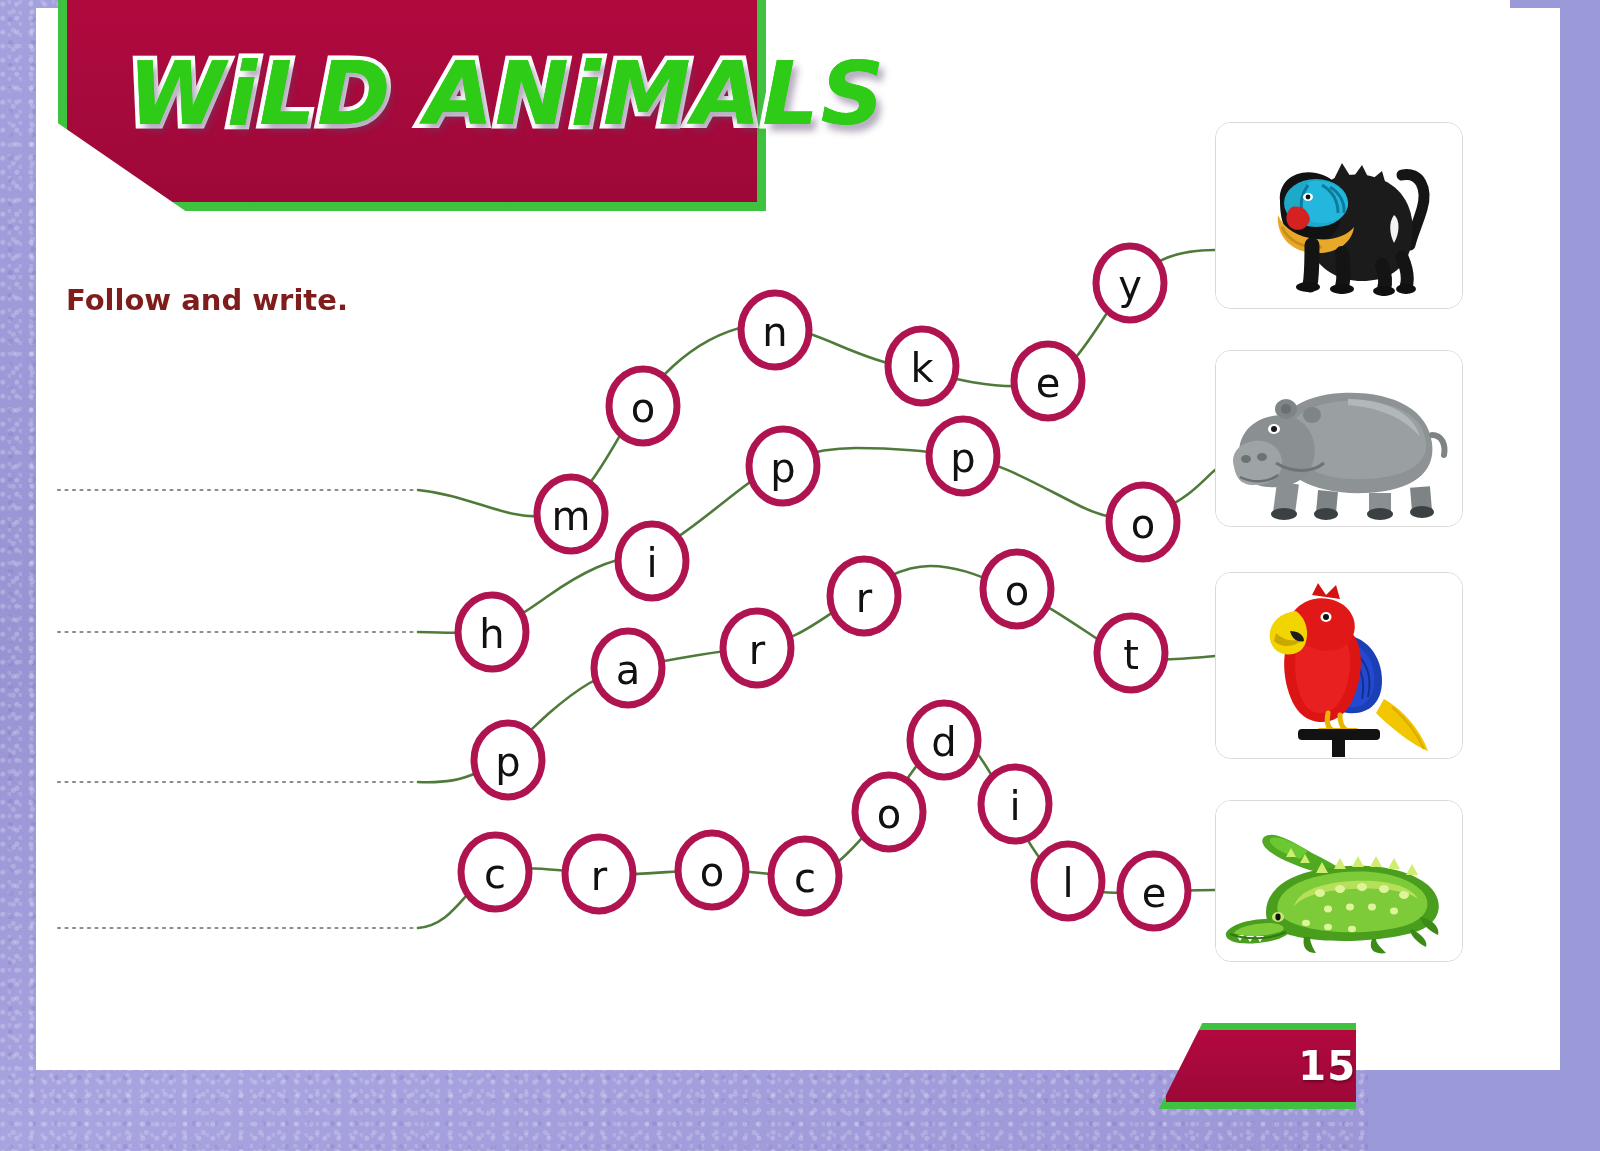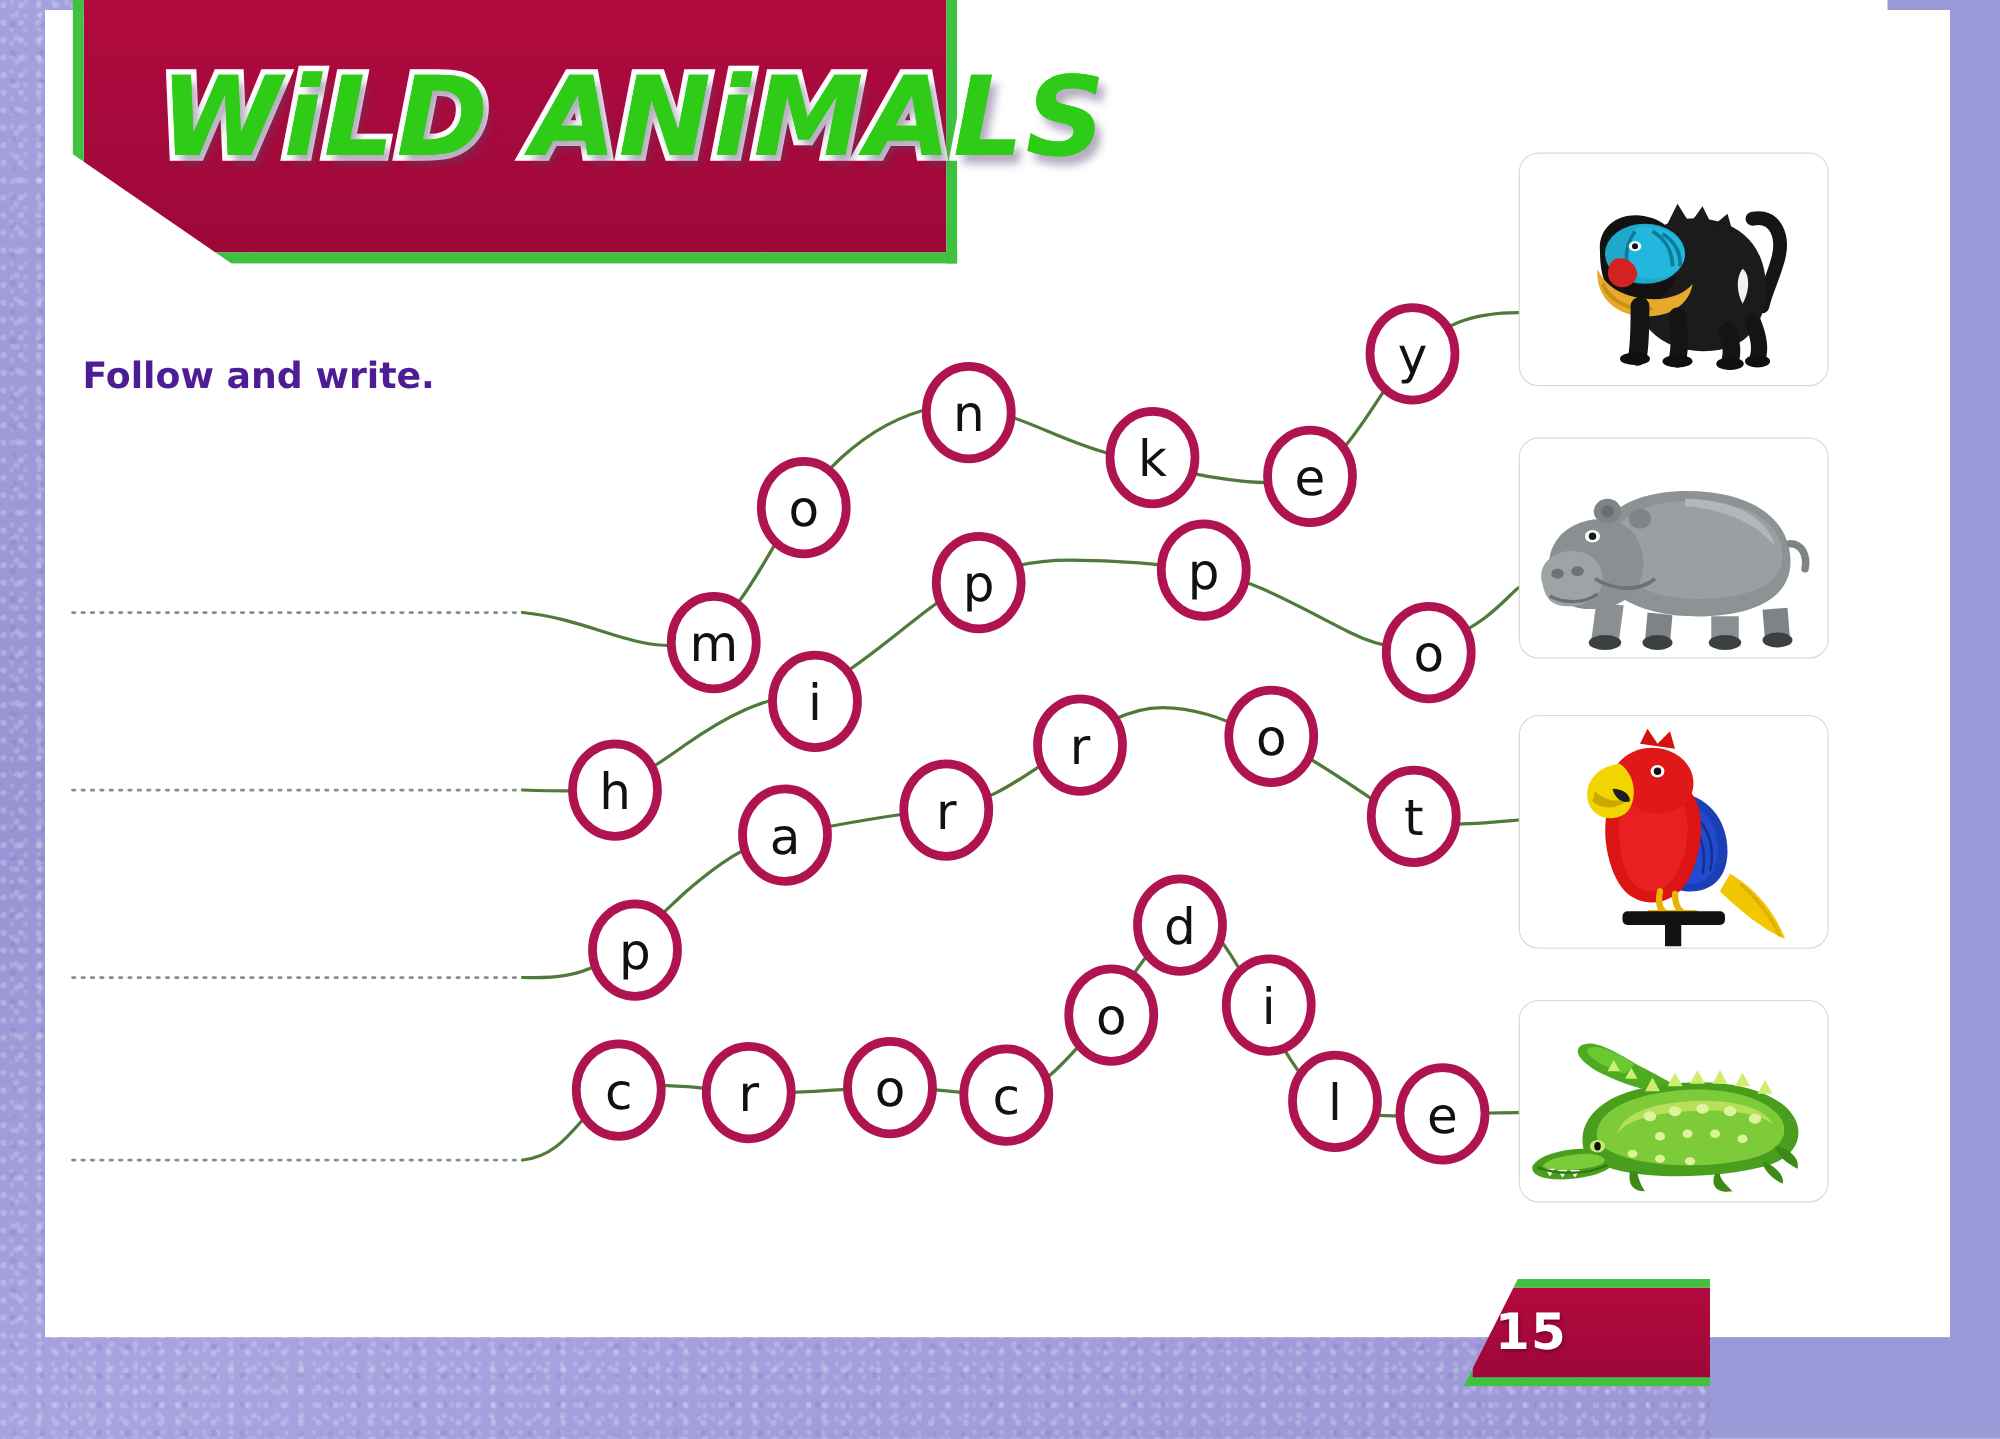--- a/index.html
+++ b/index.html
@@ -60,21 +60,21 @@
     font-size:88px;font-weight:bold;font-style:italic;
     letter-spacing:2px;
     color:#2ecc16;
     white-space:nowrap;
   }
 
   
   #instructions{
     position:absolute;left:66px;top:278px;
     font-family:"DejaVu Sans", sans-serif;
-    font-size:29px;font-weight:bold;color:#4c1d95;line-height:1.52;
+    font-size:29px;font-weight:bold;color:#7f1d1d;line-height:1.52;
   }
 
   
   #trails{position:absolute;left:0;top:0;width:1600px;height:1151px;}
 
   .dotline{stroke:#8c8c8c;stroke-width:2.2;stroke-dasharray:2 5.5;stroke-linecap:round;fill:none;}
   .trail{stroke:#4e7a3a;stroke-width:2.6;fill:none;stroke-linecap:round;}
 
   .bub-ring{fill:#ffffff;stroke:#b01450;stroke-width:7;}
   .bub-txt{
@@ -84,25 +84,25 @@
 
   
   .card{
     position:absolute;background:#fff;border:1.5px solid #d9d9d9;border-radius:16px;
     overflow:hidden;
   }
   .card svg{display:block;width:100%;height:100%;}
 
   
   #pagenum{
-    position:absolute;right:0px;bottom:42px;width:190px;height:72px;
+    position:absolute;right:12px;bottom:42px;width:190px;height:72px;
     background:linear-gradient(180deg,#b3093f 0%,#9d0838 100%);
     border:7px solid #3fc23f;border-right:none;
     clip-path:polygon(22% 0, 100% 0, 100% 100%, 0 100%);
-    display:flex;align-items:center;justify-content:flex-start;
+    display:flex;align-items:center;justify-content:flex-end;
   }
   #pagenum span{
     font-family:"DejaVu Sans", sans-serif;
     font-size:40px;font-weight:bold;color:#fff;
     margin-left:18px;letter-spacing:1px;
     text-shadow:1px 2px 3px rgba(0,0,0,.35);
   }
 </style>
 </head>
 <body>

